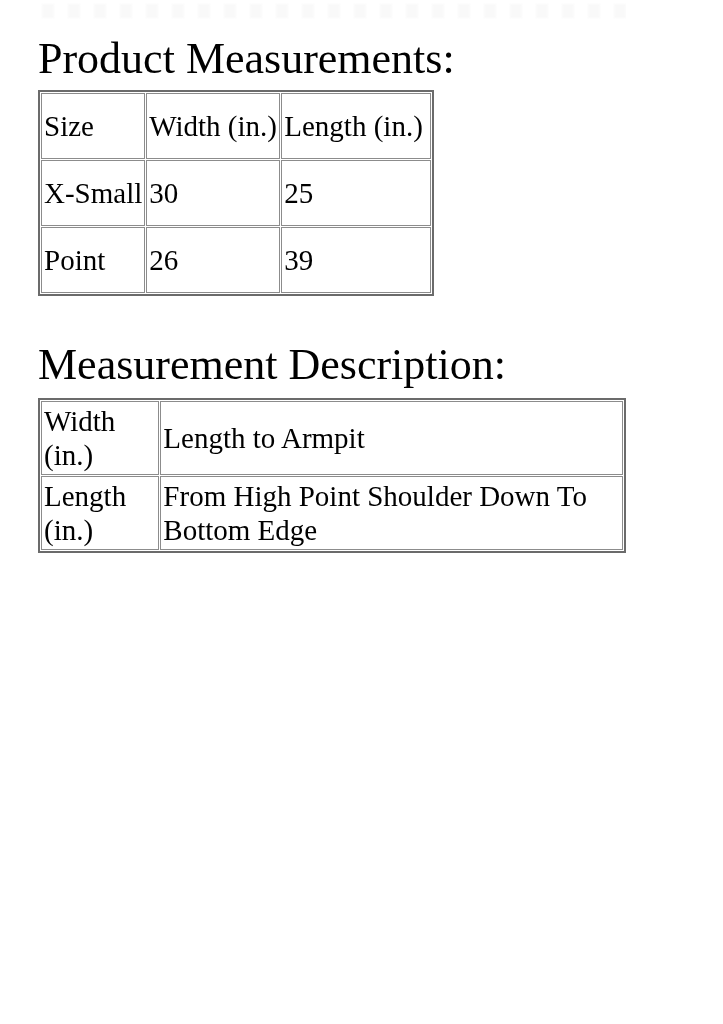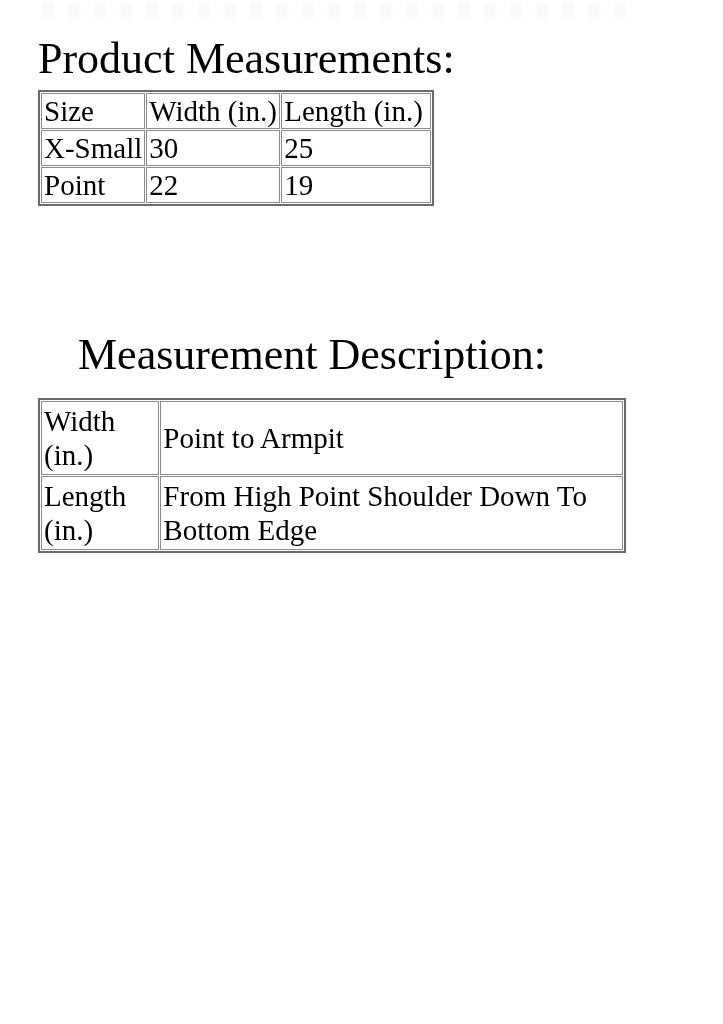--- a/index.html
+++ b/index.html
@@ -35,36 +35,36 @@
     position: absolute;
     left: 38px;
     margin: 0;
     font-weight: normal;
     font-size: 44px;
     line-height: 1.0;
     color: #000000;
     white-space: nowrap;
   }
   .title-1 { top: 37px; }
-  .title-2 { top: 333px; margin-left: 40px; }
+  .title-2 { top: 343px; }
 
   table.meas {
     position: absolute;
     left: 38px;
     table-layout: fixed;
     border-collapse: separate;
     border-spacing: 1px;
     border: 2px solid #6b6b6b;
     background: #ffffff;
   }
   table.meas td {
     border: 1px solid #8c8c8c;
     font-size: 29px;
     line-height: 34px;
-    padding: 0 2px;
+    padding: 15px 2px;
     vertical-align: middle;
     color: #000000;
     background: #ffffff;
     overflow: hidden;
   }
   table.tbl-1 { top: 90px; }
   table.tbl-1 td {
     white-space: nowrap;
     height: 32px;
   }
@@ -94,37 +94,37 @@
         <td>Width (in.)</td>
         <td>Length (in.)</td>
       </tr>
       <tr>
         <td>X-Small</td>
         <td>30</td>
         <td>25</td>
       </tr>
       <tr>
         <td>Point</td>
-        <td>22</td>
-        <td>19</td>
+        <td>26</td>
+        <td>39</td>
       </tr>
     </tbody>
   </table>
 
   <h1 class="title title-2">Measurement Description:</h1>
 
   <table class="meas tbl-2">
     <colgroup>
       <col style="width:122px">
       <col style="width:505px">
     </colgroup>
     <tbody>
       <tr>
         <td>Width (in.)</td>
-        <td>Point to Armpit</td>
+        <td>Length to Armpit</td>
       </tr>
       <tr>
         <td>Length (in.)</td>
         <td>From High Point Shoulder Down To Bottom Edge</td>
       </tr>
     </tbody>
   </table>
 
 </div>
 

